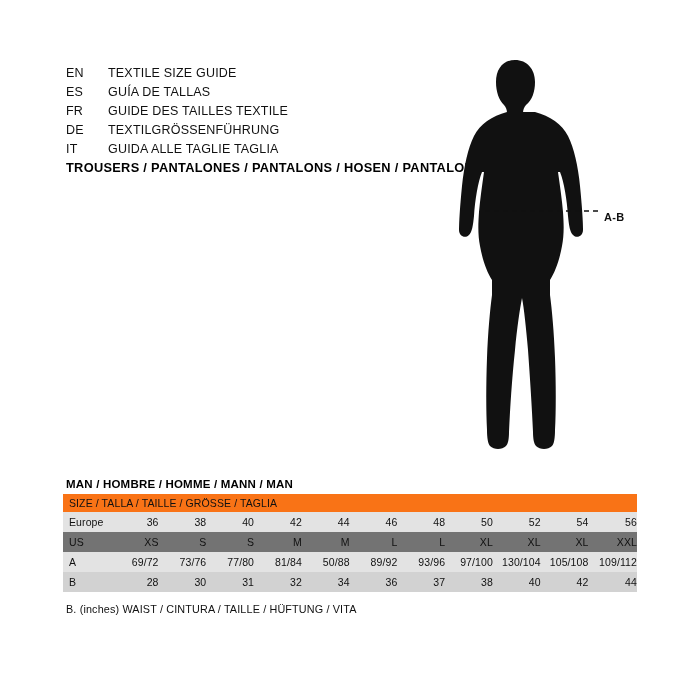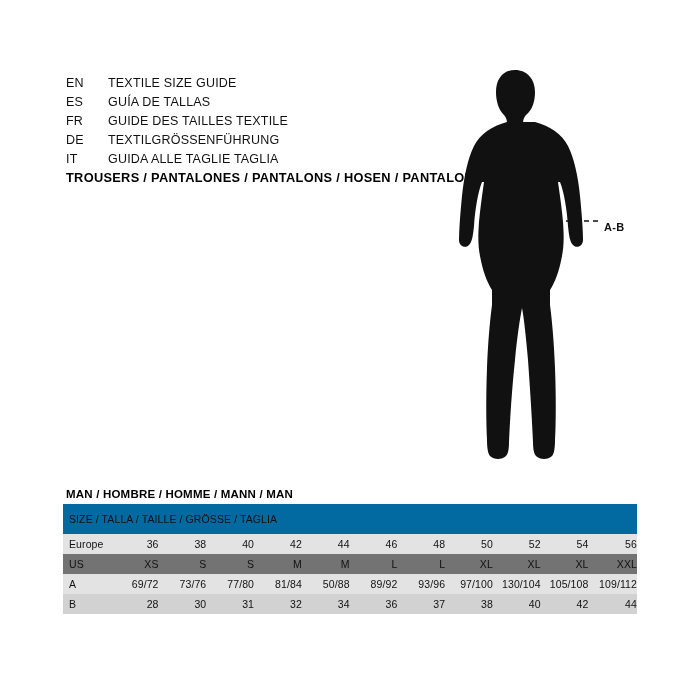--- a/index.html
+++ b/index.html
@@ -12,21 +12,20 @@
     height: 700px;
     font-family: "Liberation Sans", sans-serif;
     color: #1a1a1a;
     position: relative;
     overflow: hidden;
   }
 
   .page {
     position: absolute;
     inset: 0;
-    margin-top: 10px;
   }
 
   
   .lang-block {
     position: absolute;
     left: 66px;
     top: 64px;
     width: 400px;
   }
   .lang-row {
@@ -98,24 +97,24 @@
     font-size: 10.5px;
   }
   .size-table td {
     padding: 0;
     height: 20px;
     vertical-align: middle;
     color: #111;
     letter-spacing: 0.1px;
   }
   .size-table tr.header-row td {
-    background: #0369a1;
+    background: #f97316;
     font-weight: normal;
     color: #111;
-    height: 30px;
+    height: 18px;
   }
   .size-table tr.band-a td { background: #e3e3e3; }
   .size-table tr.band-b td { background: #737373; }
   .size-table tr.band-c td { background: #e3e3e3; }
   .size-table tr.band-d td { background: #d2d2d2; }
 
   .col-label { width: 92px; padding-left: 6px !important; }
   .col-val   { width: 53px; }
 
   .size-table td.col-val { padding-left: 2px; text-align: right; }
@@ -276,15 +275,16 @@
         <td class="col-val">37</td>
         <td class="col-val">38</td>
         <td class="col-val">40</td>
         <td class="col-val">42</td>
         <td class="col-val">44</td>
       </tr>
     </tbody>
   </table>
 
   <div class="footnotes">
+    <div class="footnote-line">B. (inches) WAIST / CINTURA / TAILLE / HÜFTUNG / VITA</div>
   </div>
 
 </div>
 
 </body></html>

